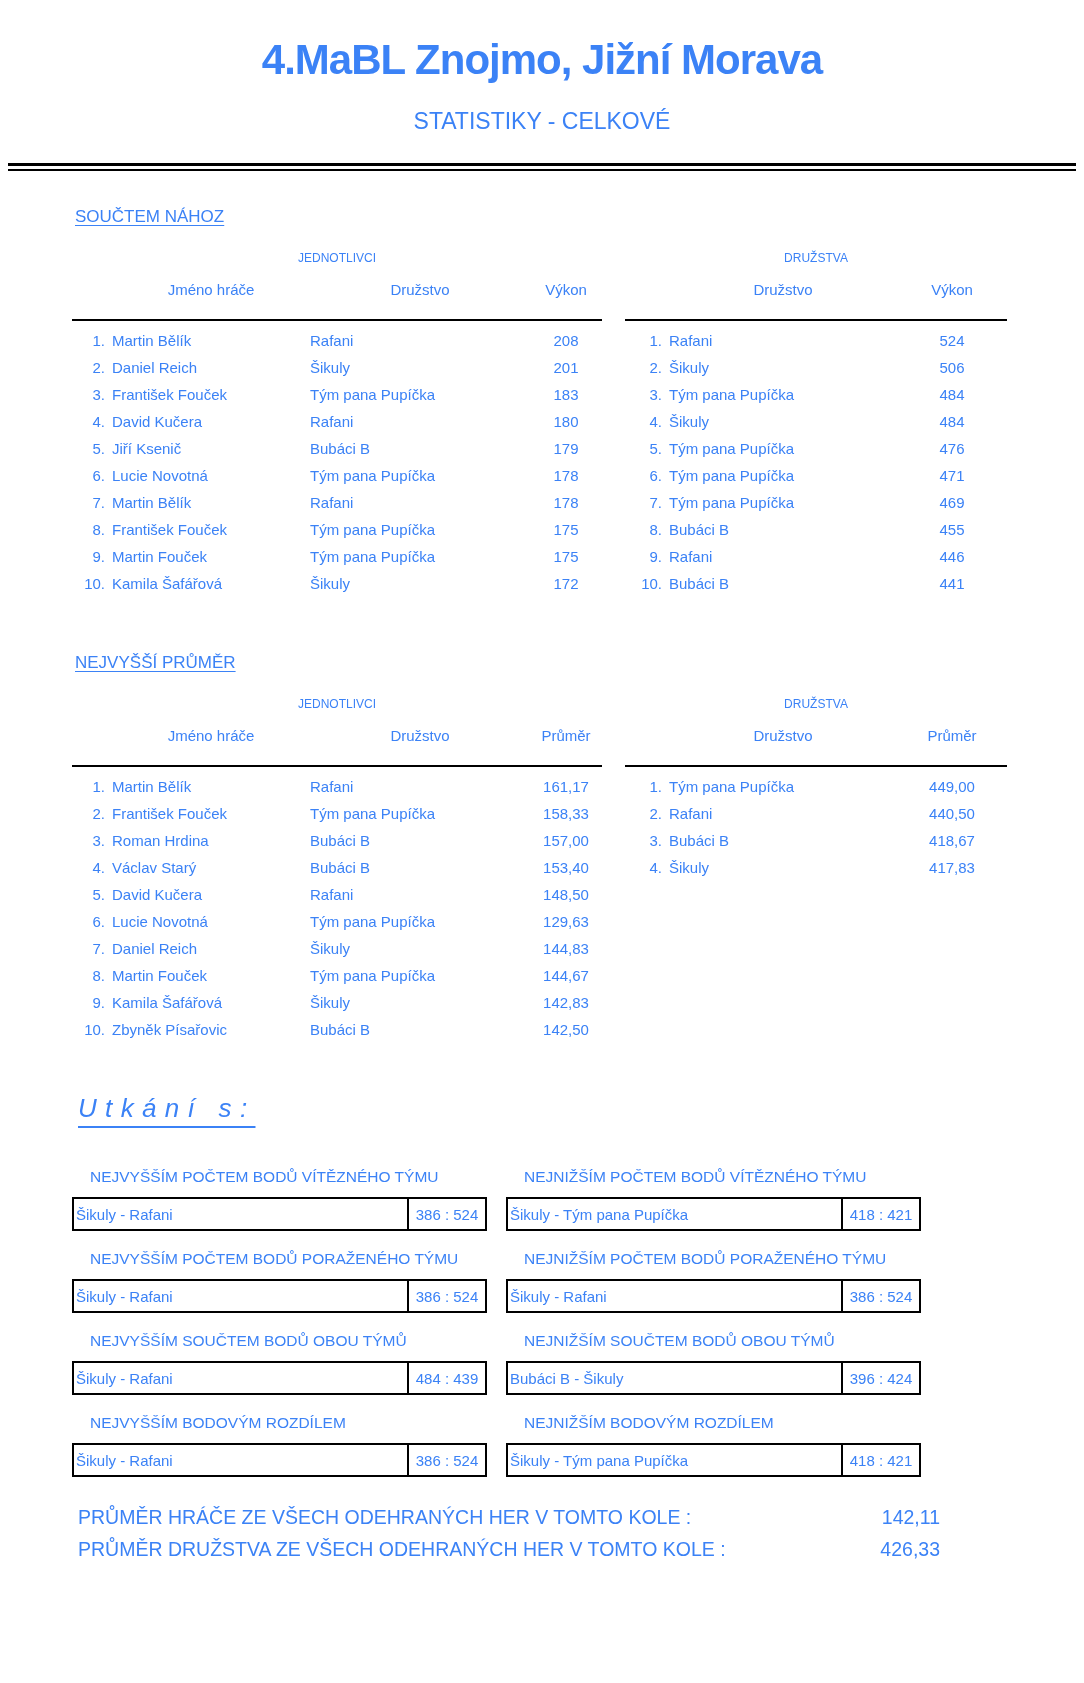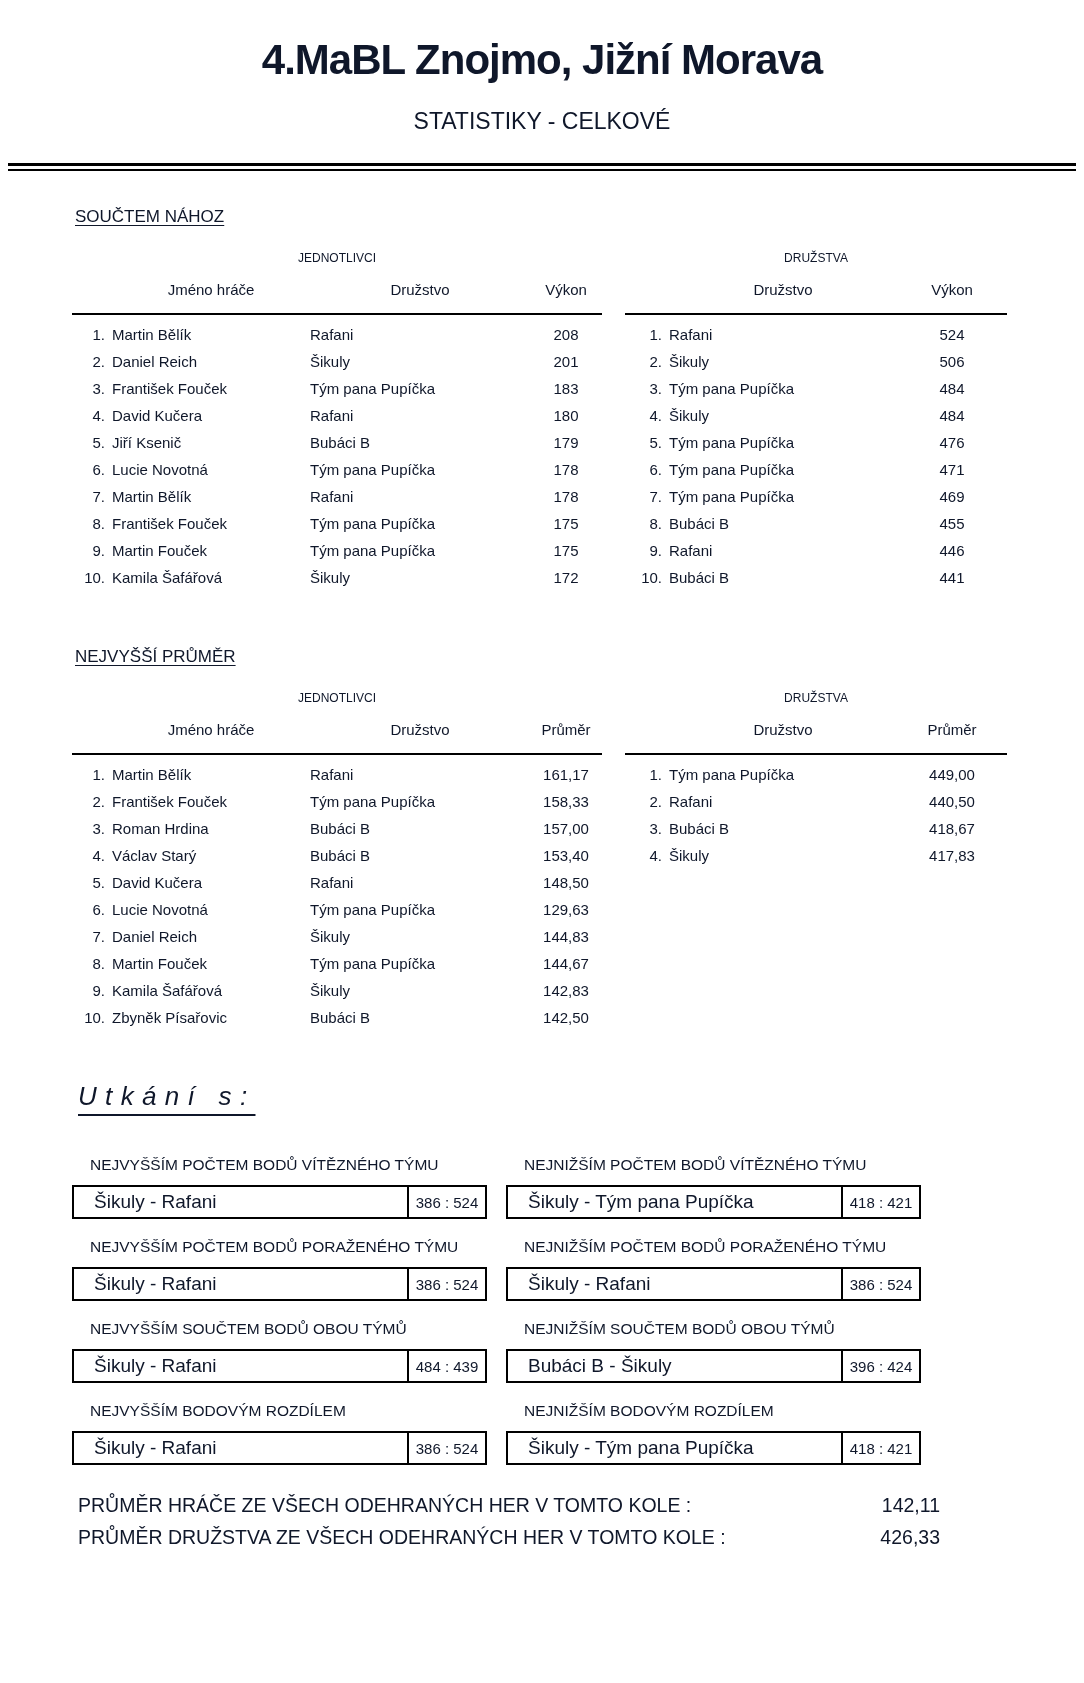--- a/index.html
+++ b/index.html
@@ -1,59 +1,59 @@
 <!DOCTYPE html>
 <html><head>
 <meta charset="utf-8">
 <style>
   html,body { margin:0; padding:0; background:#e8e8e8; }
   .page {
     width:1084px; height:1683px; margin:0 auto; background:#ffffff;
-    font-family:"Liberation Sans", sans-serif; color:#0f172a;
+    font-family:"Liberation Sans", sans-serif; color:#3b82f6;
     position:relative; overflow:hidden; box-sizing:border-box;
   }
   
   .title { font-size:42px; font-weight:bold; text-align:center; margin:36px 40px 0; letter-spacing:-1px; }
   .subtitle { font-size:23px; text-align:center; margin-top:24px; }
   .double-rule { margin:28px 8px 0; }
   .double-rule .l1 { height:3px; background:#000; }
   .double-rule .l2 { height:2px; background:#000; margin-top:3px; }
 
   
   .section-heading { margin:36px 0 0 75px; font-size:17px; text-decoration:underline; text-underline-offset:3px; }
   .section-heading.second { margin-top:56px; }
   .tables-row { display:flex; margin-left:72px; gap:23px; }
   .tgroup { box-sizing:border-box; }
   .tgroup.left { width:530px; }
   .tgroup.right { width:382px; }
   .tgroup-title { text-align:center; font-size:12px; margin:24px 0 16px; }
   .thead, .trow { display:grid; align-items:center; font-size:15px; }
   .ind-grid  { grid-template-columns:40px 198px 1fr 72px; }
   .team-grid { grid-template-columns:44px 1fr 110px; }
-  .thead { border-bottom:2px solid #000; padding-bottom:15px; }
+  .thead { border-bottom:2px solid #000; padding-bottom:21px; }
   .thead .h-name { grid-column:2; text-align:center; }
   .ind-grid.thead .h-team { grid-column:3; text-align:center; }
   .team-grid.thead .h-team { grid-column:2; text-align:center; }
   .thead .h-val { text-align:center; }
   .ind-grid.thead .h-val { grid-column:4; }
   .team-grid.thead .h-val { grid-column:3; }
   .tbody { padding-top:6px; }
   .trow { height:27px; }
   .c-rank { text-align:right; padding-right:7px; }
   .c-val { text-align:center; }
 
   
   .utkani-heading {
     display:inline-block; margin:50px 0 0 78px; font-size:26px; font-style:italic;
     letter-spacing:0.32em; text-decoration:underline; text-underline-offset:9px;
   }
   .matches { display:grid; grid-template-columns:415px 415px; column-gap:68px; row-gap:36px; margin:44px 12px 0 72px;gap:19px; }
   .match-label { margin:0 0 11px 18px; font-size:15.5px; white-space:nowrap; }
   .match-box { border:2px solid #000; height:30px; display:flex; align-items:stretch; background:#fff; }
-  .match-pairing { flex:1; display:flex; align-items:center; padding-left:20px; font-size:19px; border-right:2px solid #000; }
+  .match-pairing { flex:1; display:flex; align-items:center; padding-left:2px; font-size:15px; border-right:2px solid #000; }
   .match-score { width:76px; display:flex; align-items:center; justify-content:center; font-size:15px; }
 
   
   .totals { margin:24px 0 0 78px; width:862px; font-weight:normal; font-size:19.5px; }
   .total-line { display:flex; justify-content:space-between; line-height:32px; }
 </style>
 </head>
 <body>
 
 <div class="page">

